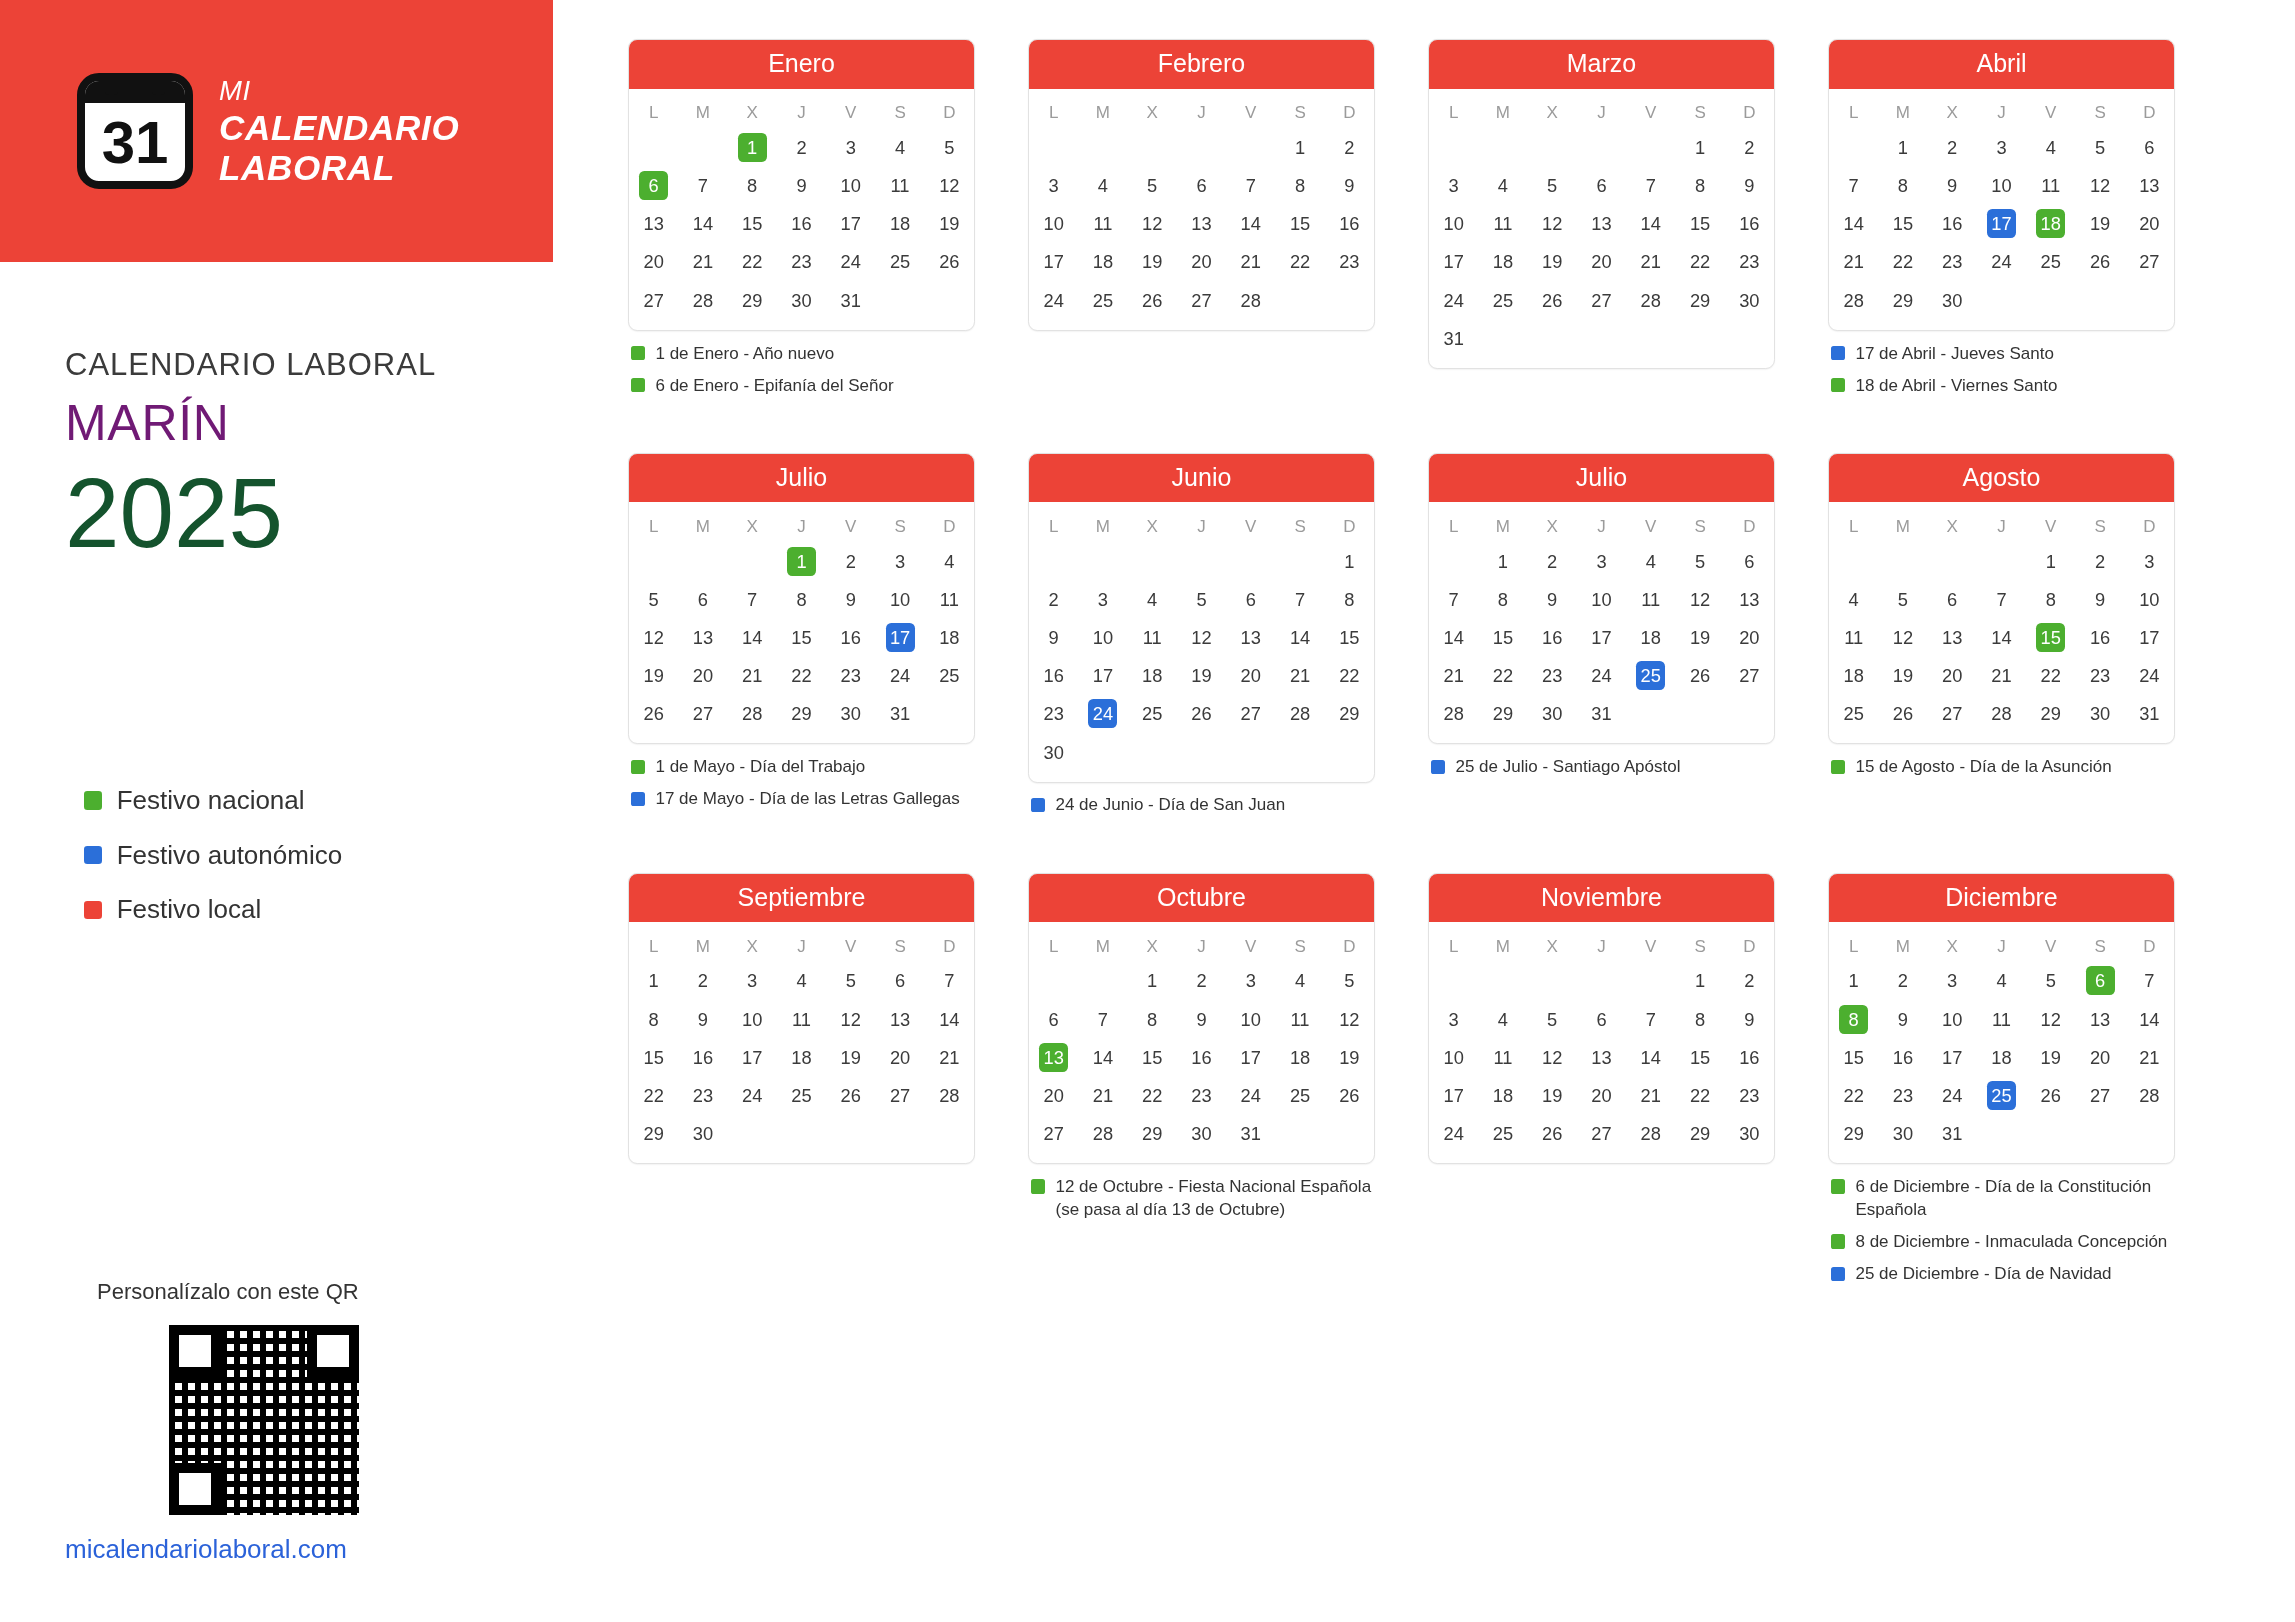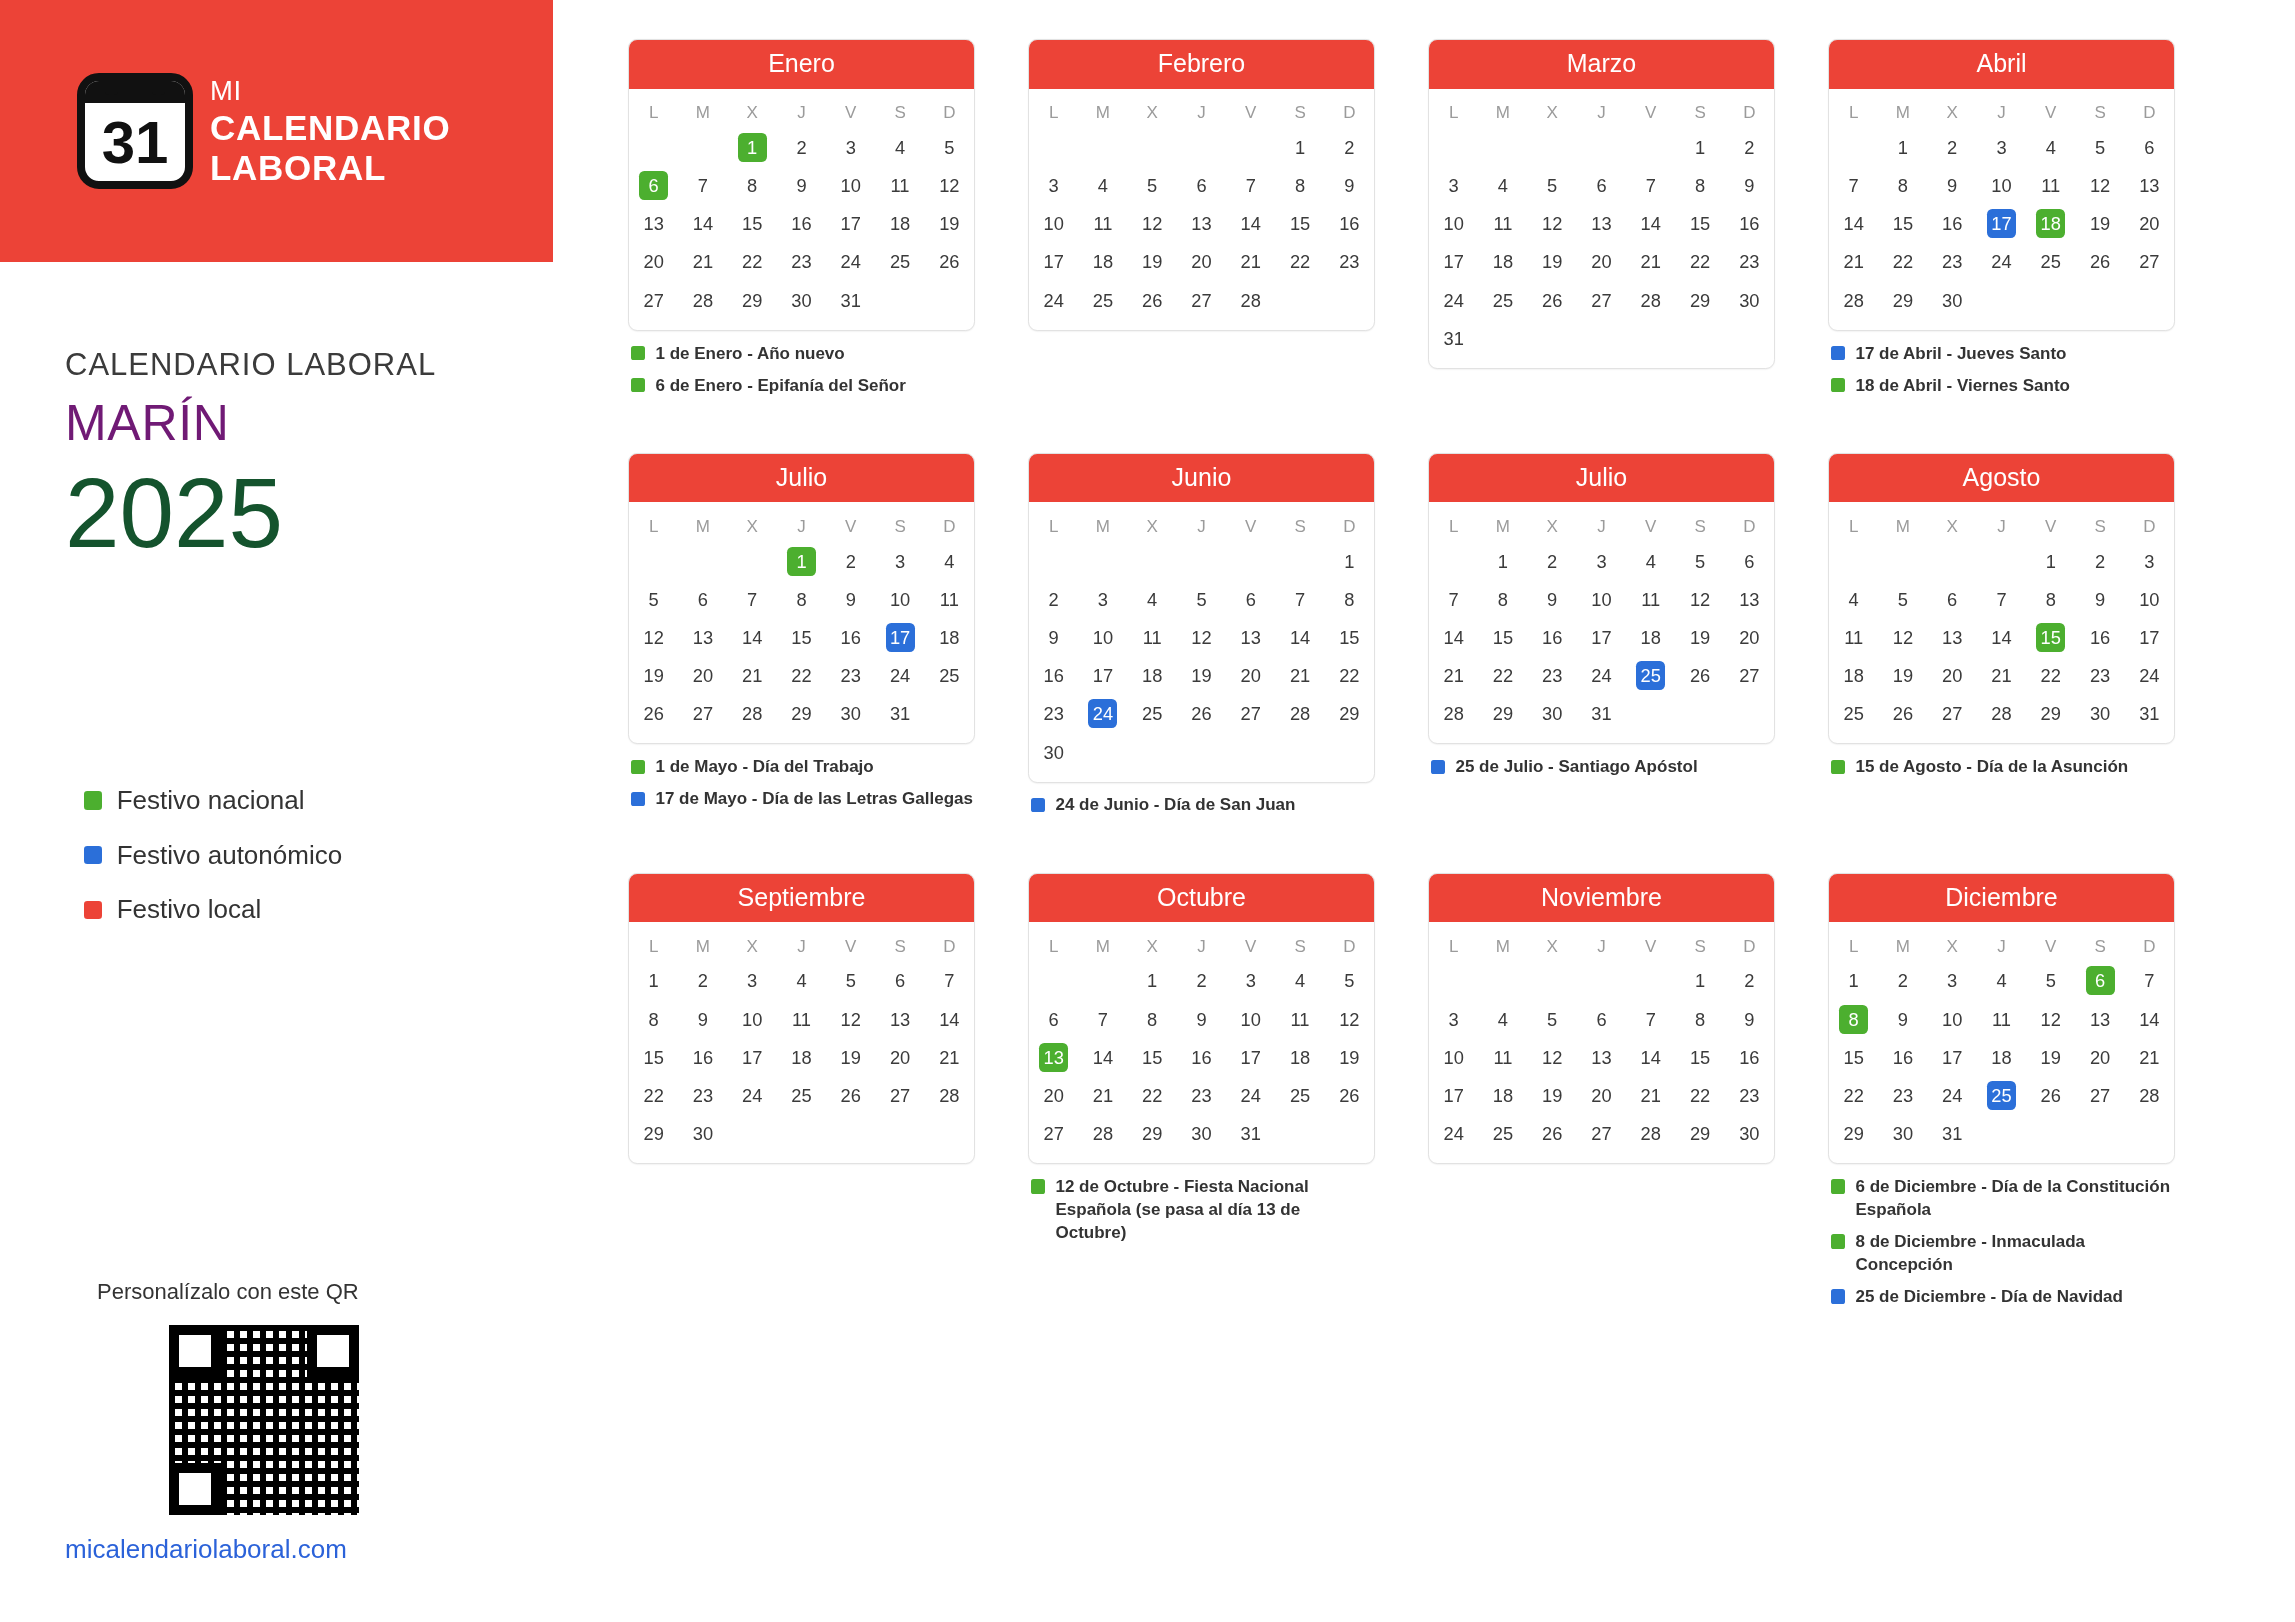--- a/index.html
+++ b/index.html
@@ -67,23 +67,24 @@
     left: 0; right: 0;
     top: 25px;
     text-align: center;
     font-size: 60px;
     font-weight: bold;
     color: #111111;
     line-height: 73px;
     font-family: "Liberation Sans", sans-serif;
   }
   #brand-text {
-    margin-left: 17px;
+    margin-left: 26px;
     color: #ffffff;
     line-height: 1.0;
+    font-style: italic;
   }
   #brand-text .l1 {
     font-size: 27.5px;
     letter-spacing: 0.7px;
   }
   #brand-text .l2, #brand-text .l3 {
     font-size: 35px;
     font-weight: bold;
     letter-spacing: 0.7px;
     margin-top: 5.2px;
@@ -239,21 +240,20 @@
     min-width: 29px;
     line-height: 29px;
     border-radius: 5.2px;
   }
   .hl-nacional { background: #4caf2f; color: #ffffff; }
   .hl-autonomico { background: #2b6fd9; color: #ffffff; }
 
   .notes {
     margin-top: 11.8px;
     padding-left: 2.6px;
-    font-weight: bold;
   }
   .note-row {
     display: flex;
     align-items: flex-start;
     margin-bottom: 9.2px;
   }
   .note-swatch {
     width: 14.4px;
     height: 14.4px;
     border-radius: 2.6px;

